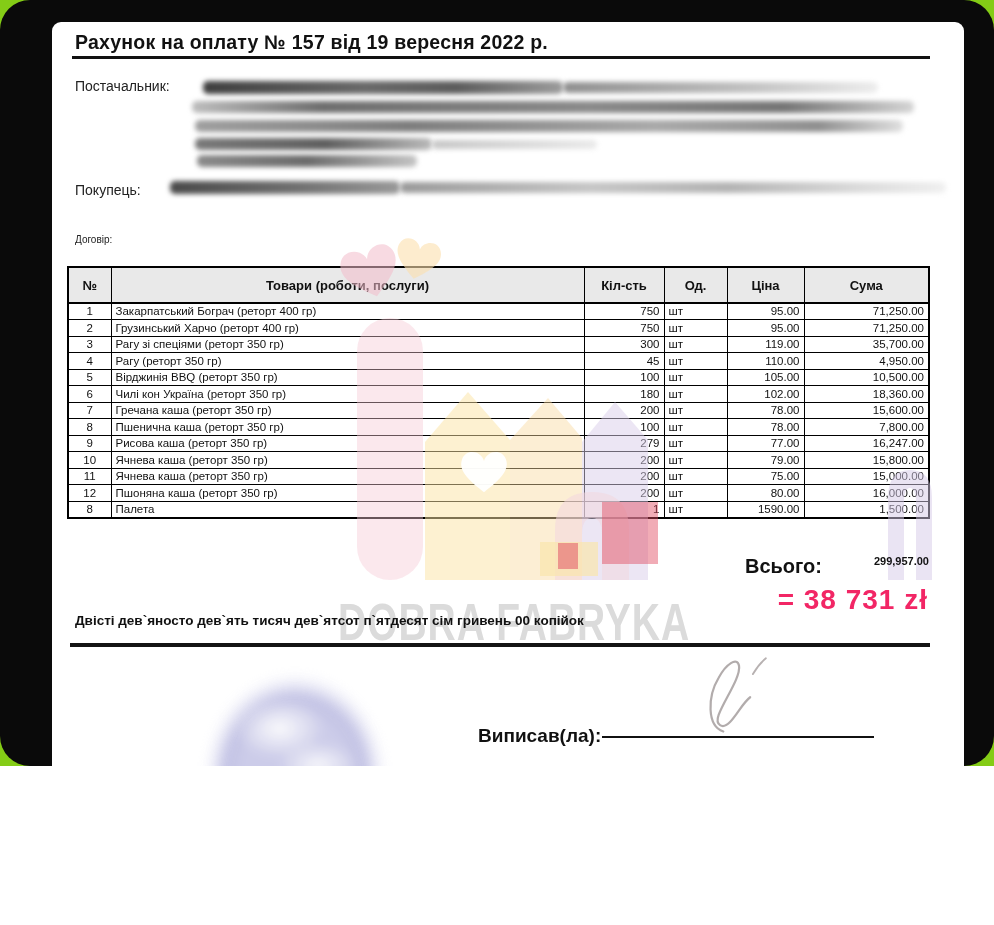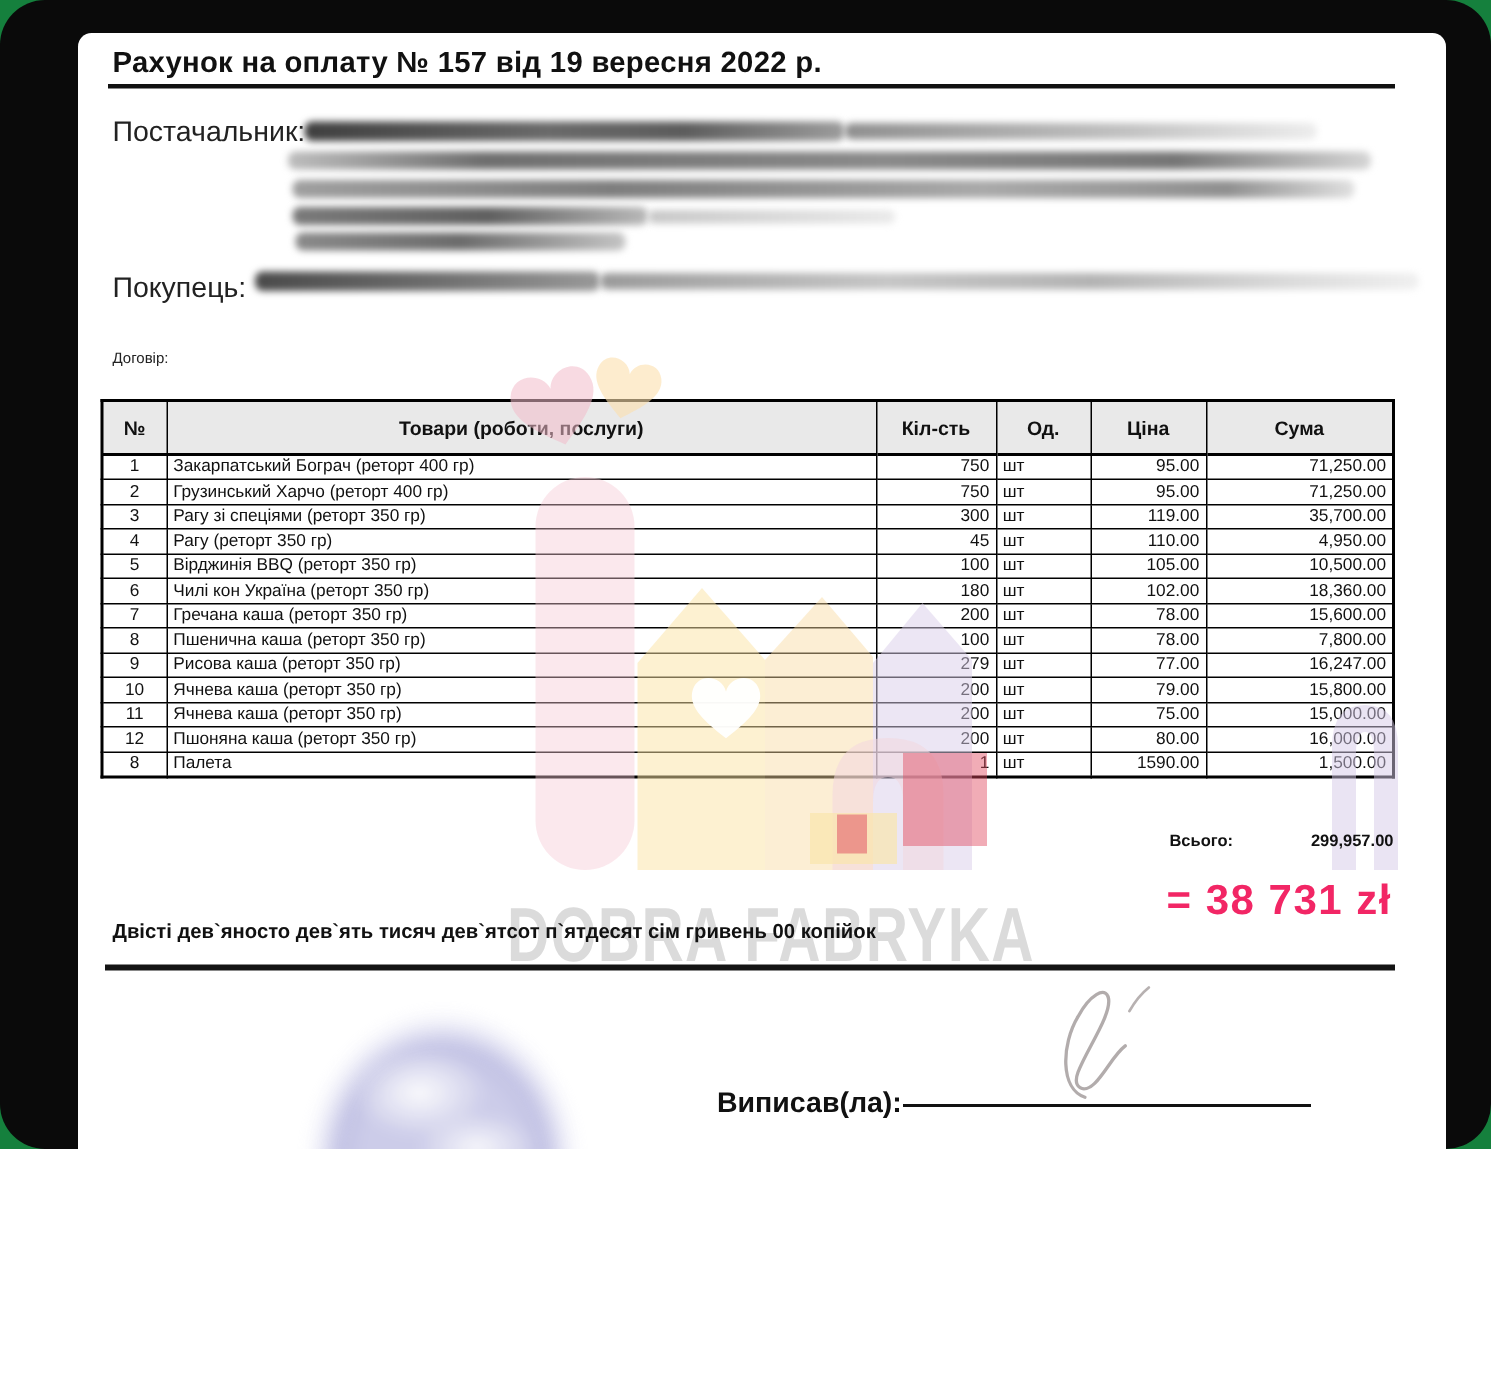--- a/index.html
+++ b/index.html
@@ -1,24 +1,24 @@
 <!DOCTYPE html>
 <html><head>
 <meta charset="utf-8">
 <style>
   html,body{margin:0;padding:0;background:#ffffff;}
   *{box-sizing:border-box;font-family:"Liberation Sans",sans-serif;}
-  .canvas{position:relative;width:994px;height:766px;overflow:hidden;background:#15803d;padding-left:16px;}
+  .canvas{position:relative;width:994px;height:766px;overflow:hidden;background:#84cc16;padding-left:16px;}
   .frame{position:absolute;inset:0;background:#0a0a0a;border-radius:30px;}
   .page{position:absolute;left:52px;top:22px;width:912px;height:872px;background:#ffffff;border-radius:9px;overflow:hidden;}
 
   
   .doc-title{position:absolute;left:23px;top:9px;font-size:19.5px;font-weight:bold;color:#111;white-space:nowrap;letter-spacing:.2px;}
   .title-rule{position:absolute;left:20px;top:34px;width:858px;height:3px;background:#111;}
-  .field-label{position:absolute;font-size:19px;color:#222;}
+  .field-label{position:absolute;font-size:14px;color:#222;}
   .lbl-supplier{left:23px;top:56px;}
   .lbl-buyer{left:23px;top:160px;}
   .lbl-contract{left:23px;top:212px;font-size:10px;}
 
   
   .blur{position:absolute;filter:blur(2.4px);border-radius:5px;}
   .b1{left:151px;top:59px;width:360px;height:13px;background:linear-gradient(90deg,#3f3f3f,#6a6a6a 45%,#5c5c5c 70%,#9c9c9c);}
   .b1b{left:511px;top:60px;width:315px;height:11px;background:linear-gradient(90deg,#8f8f8f,#c2c2c2 60%,#ededed);}
   .b2{left:140px;top:79px;width:722px;height:12px;background:linear-gradient(90deg,#bdbdbd,#6e6e6e 18%,#8a8a8a 55%,#757575 82%,#d5d5d5);}
   .b3{left:143px;top:98px;width:708px;height:12px;background:linear-gradient(90deg,#9f9f9f,#7d7d7d 30%,#a9a9a9 65%,#8f8f8f 88%,#e0e0e0);}
@@ -37,21 +37,21 @@
   table.items th{background:#e9e9e9;border:1px solid #000;border-bottom:2.5px solid #000;font-size:13px;font-weight:bold;color:#111;height:36px;text-align:center;padding:0 2px;}
   table.items td{border:1px solid #000;font-size:11.5px;color:#111;height:16.5px;padding:0 4px;line-height:1.05;white-space:nowrap;overflow:hidden;background:transparent;}
   td.c-num{text-align:center;padding:0;}
   td.c-name{text-align:left;margin-top:28px;}
   td.c-qty{text-align:right;}
   td.c-unit{text-align:left;padding-left:3px;}
   td.c-price{text-align:right;}
   td.c-sum{text-align:right;}
 
   
-  .total-label{position:absolute;right:142px;top:533px;font-size:11px;font-weight:bold;color:#111;z-index:6;}
+  .total-label{position:absolute;right:142px;top:533px;font-size:20px;font-weight:bold;color:#111;z-index:6;}
   .total-value{position:absolute;right:35px;top:533px;font-size:11px;font-weight:bold;color:#111;z-index:6;}
   .zl-note{position:absolute;right:36px;top:562px;font-size:28px;font-weight:bold;letter-spacing:1px;z-index:6;text-align:right;}
   .summary-line{position:absolute;left:23px;top:569px;font-size:12px;color:#222;z-index:6;}
   .words-line{position:absolute;left:23px;top:591px;font-size:13.5px;font-weight:bold;color:#111;z-index:6;}
   .dobra-text{position:absolute;left:286px;top:572px;font-size:42px;font-weight:bold;color:#dbdbdb;letter-spacing:1px;transform:scale(0.93,1.22);transform-origin:left top;z-index:4;white-space:nowrap;}
   .bottom-rule{position:absolute;left:18px;top:621px;width:860px;height:3.5px;background:#141414;z-index:5;}
 
   
   .stamp{position:absolute;left:147px;top:646px;width:192px;height:216px;border-radius:50%;z-index:2;
          background:

